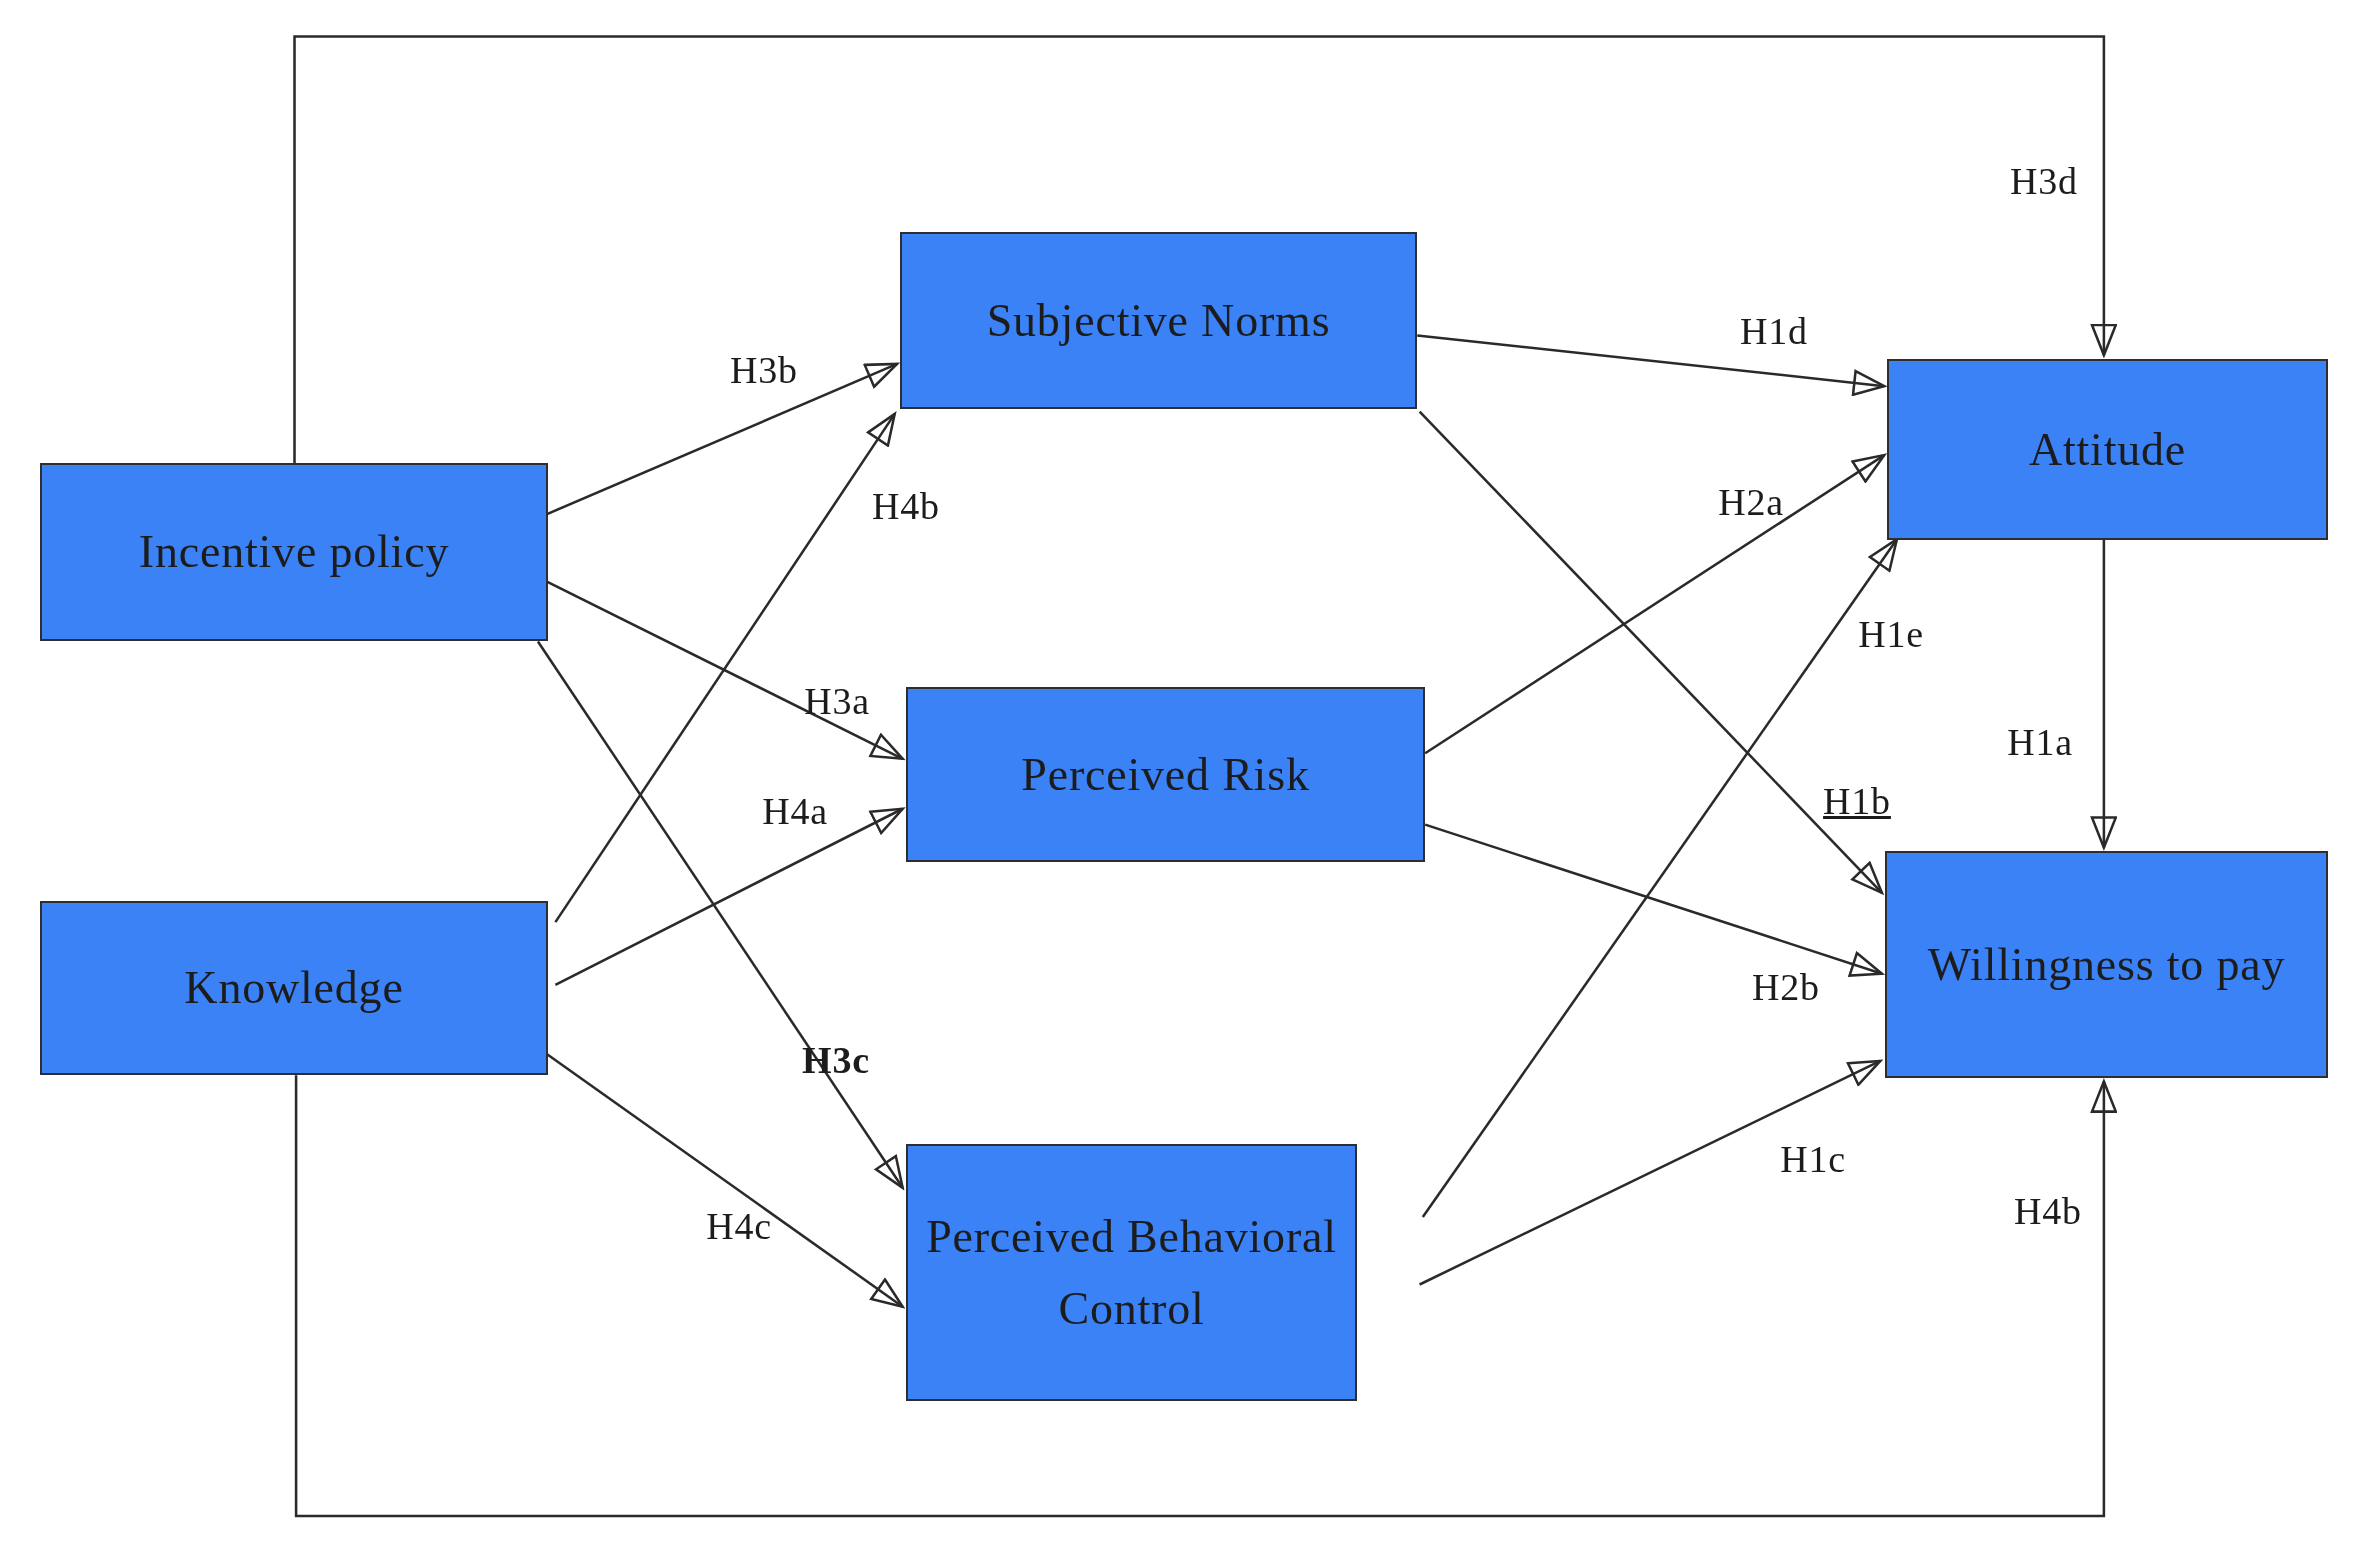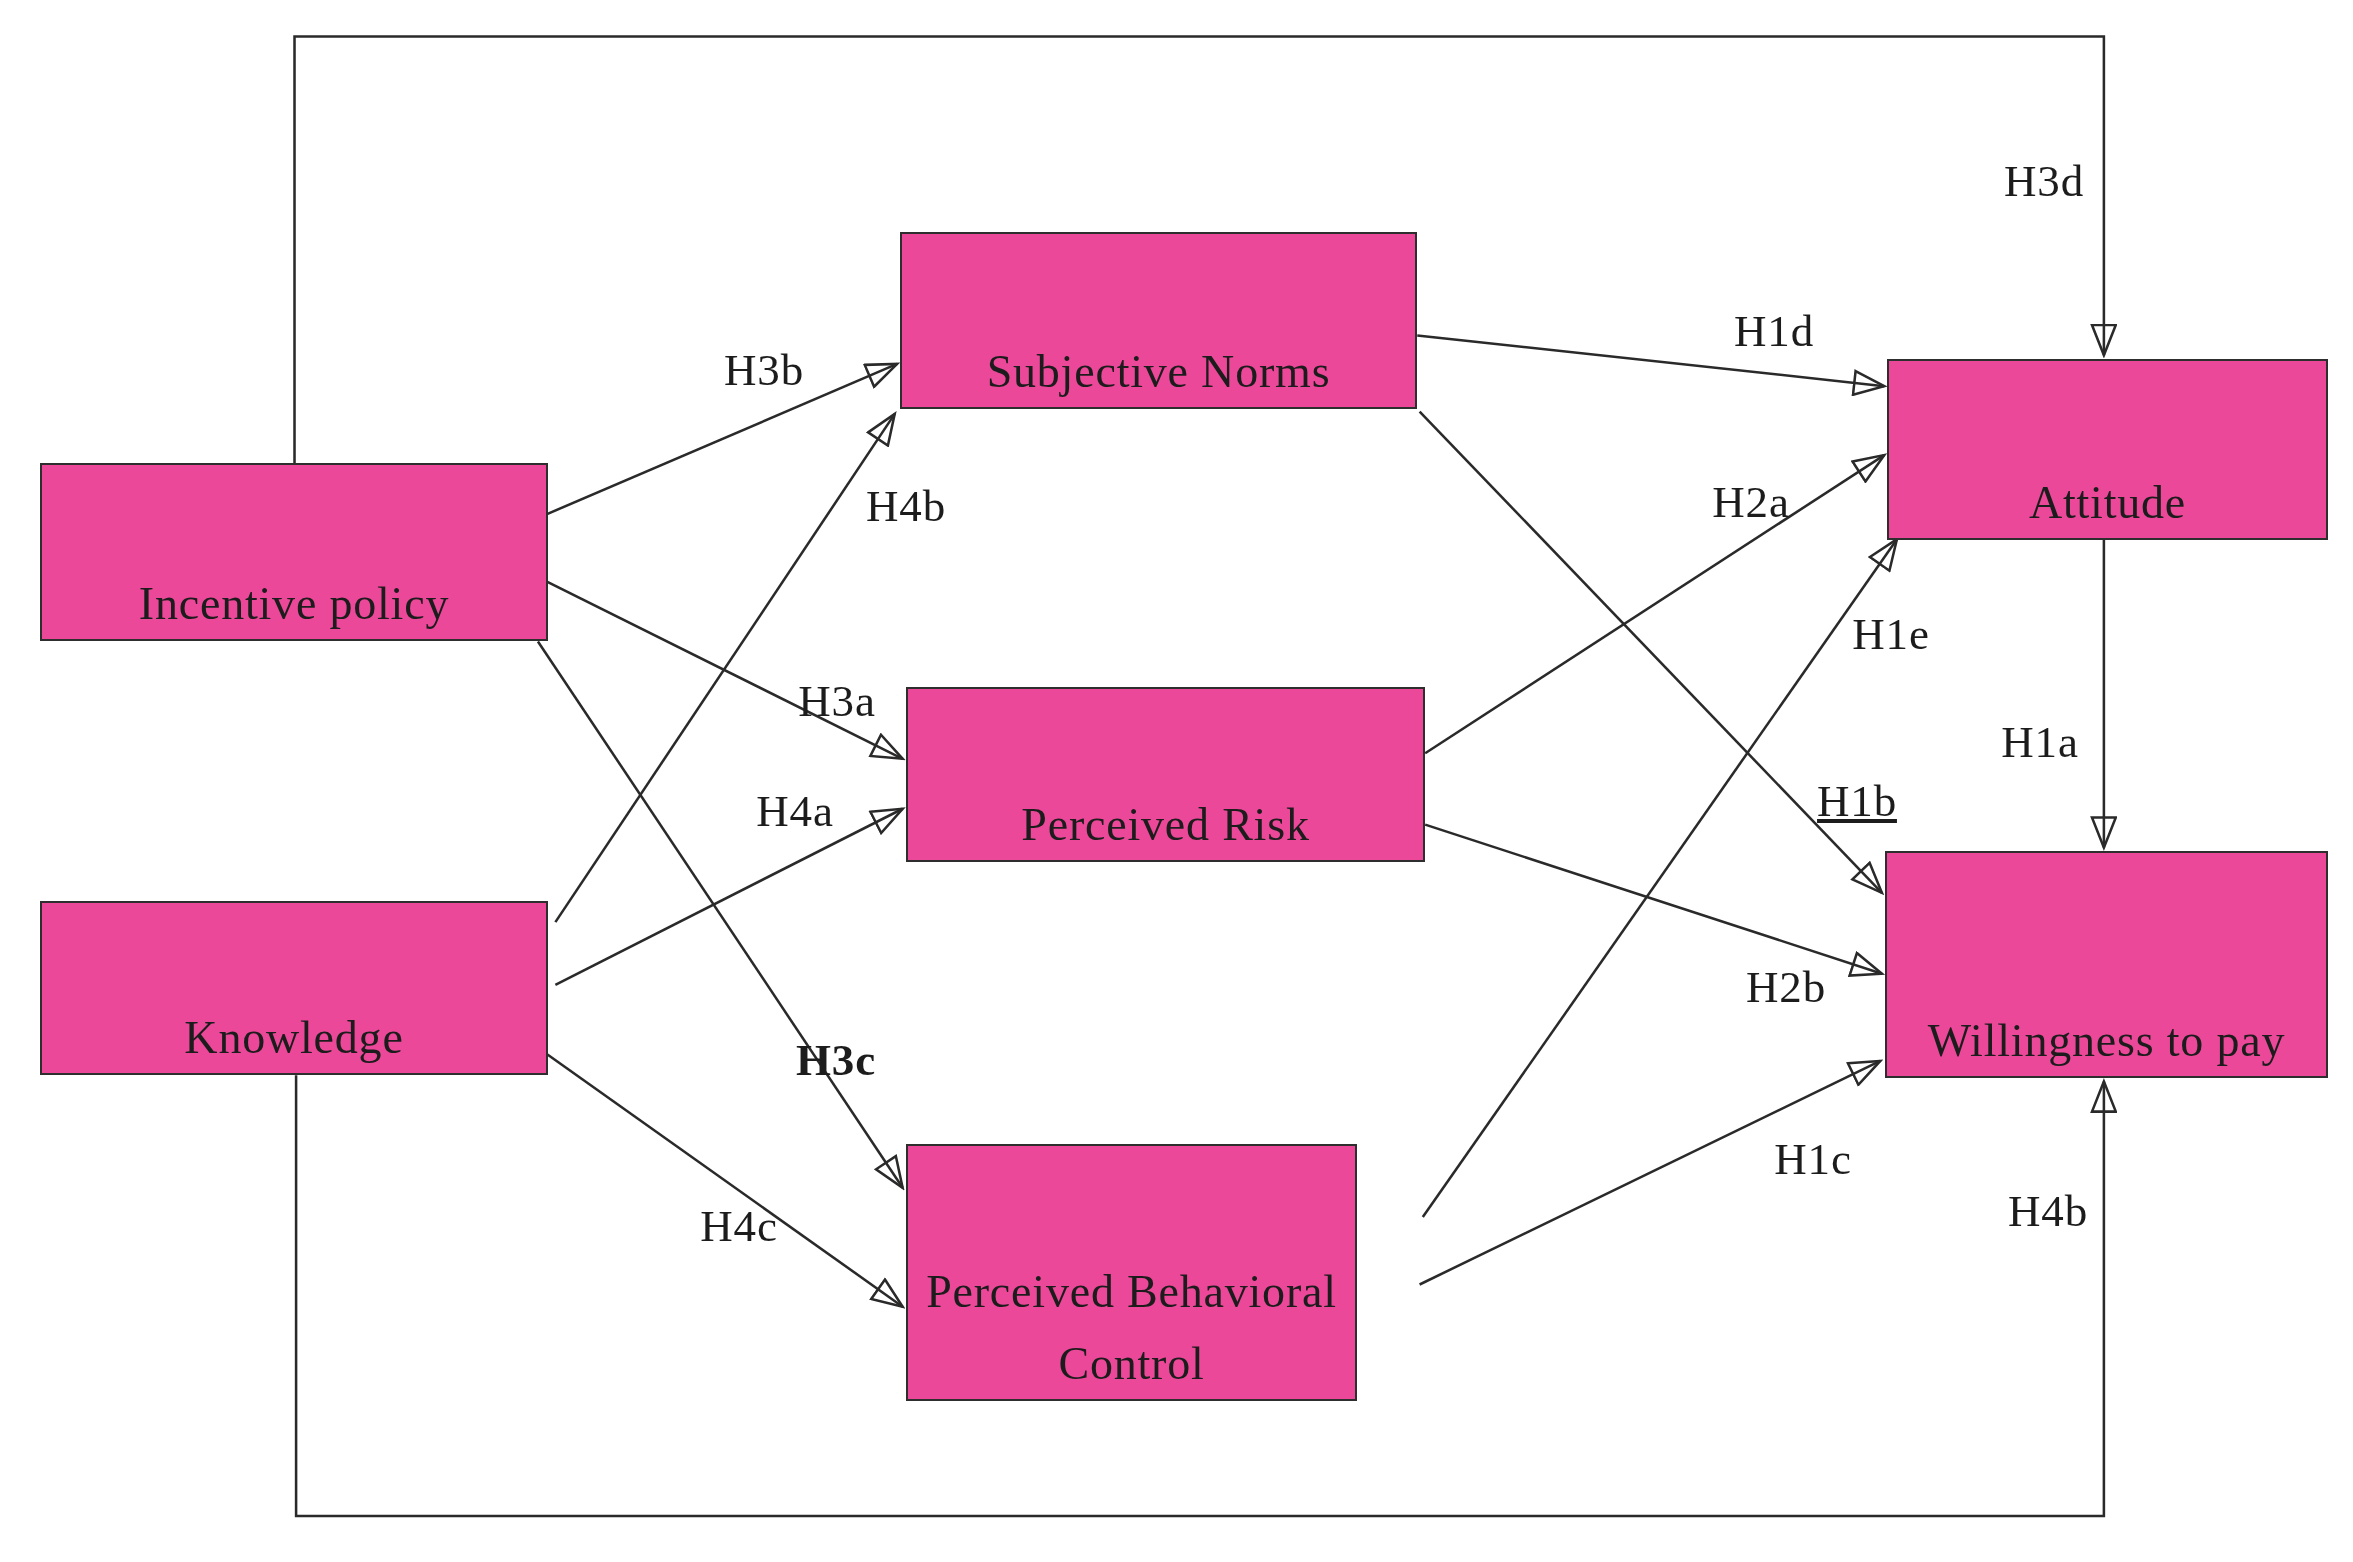--- a/index.html
+++ b/index.html
@@ -26,34 +26,34 @@
   .edge-layer path,
   .edge-layer line {
     stroke: #2a2a2a;
     stroke-width: 3.2;
     fill: none;
   }
   .node {
     position: absolute;
     box-sizing: border-box;
     border: 2.4px solid #2e2e2e;
-    background: #ec4899;
+    background: #3b82f6;
     display: flex;
-    align-items: flex-end;
+    align-items: center;
     justify-content: center;
     text-align: center;
     font-size: 46px;
     line-height: 1.55;
     letter-spacing: 0.8px;
     padding: 0 16px;
   }
   .edge-label {
     position: absolute;
     transform: translate(-50%, -50%);
-    font-size: 45px;
+    font-size: 38px;
     letter-spacing: 0.8px;
     white-space: nowrap;
   }
 </style>
 </head>
 <body>
 
 <div class="canvas">
 
   <svg class="edge-layer" viewBox="0 0 2968 1970" xmlns="http://www.w3.org/2000/svg">

